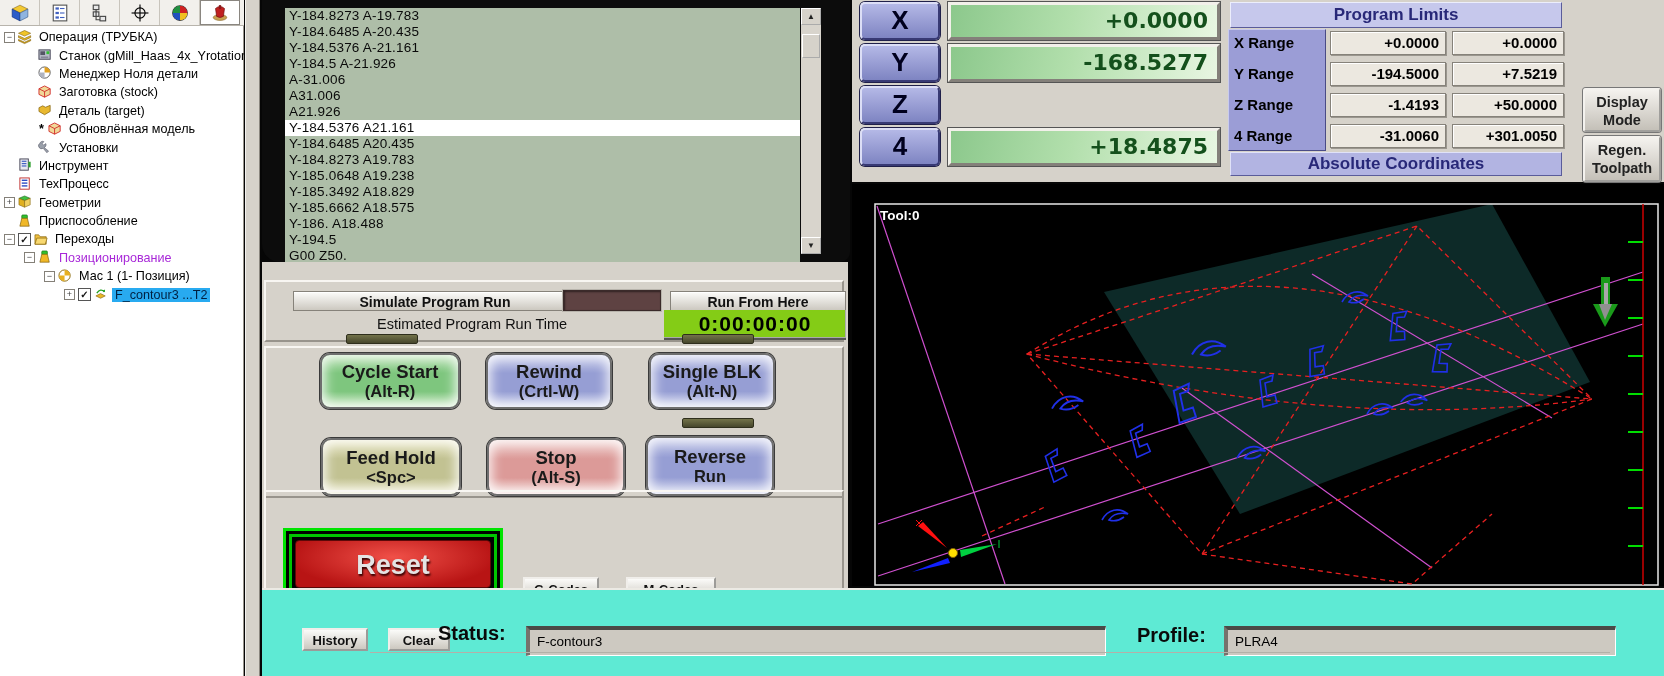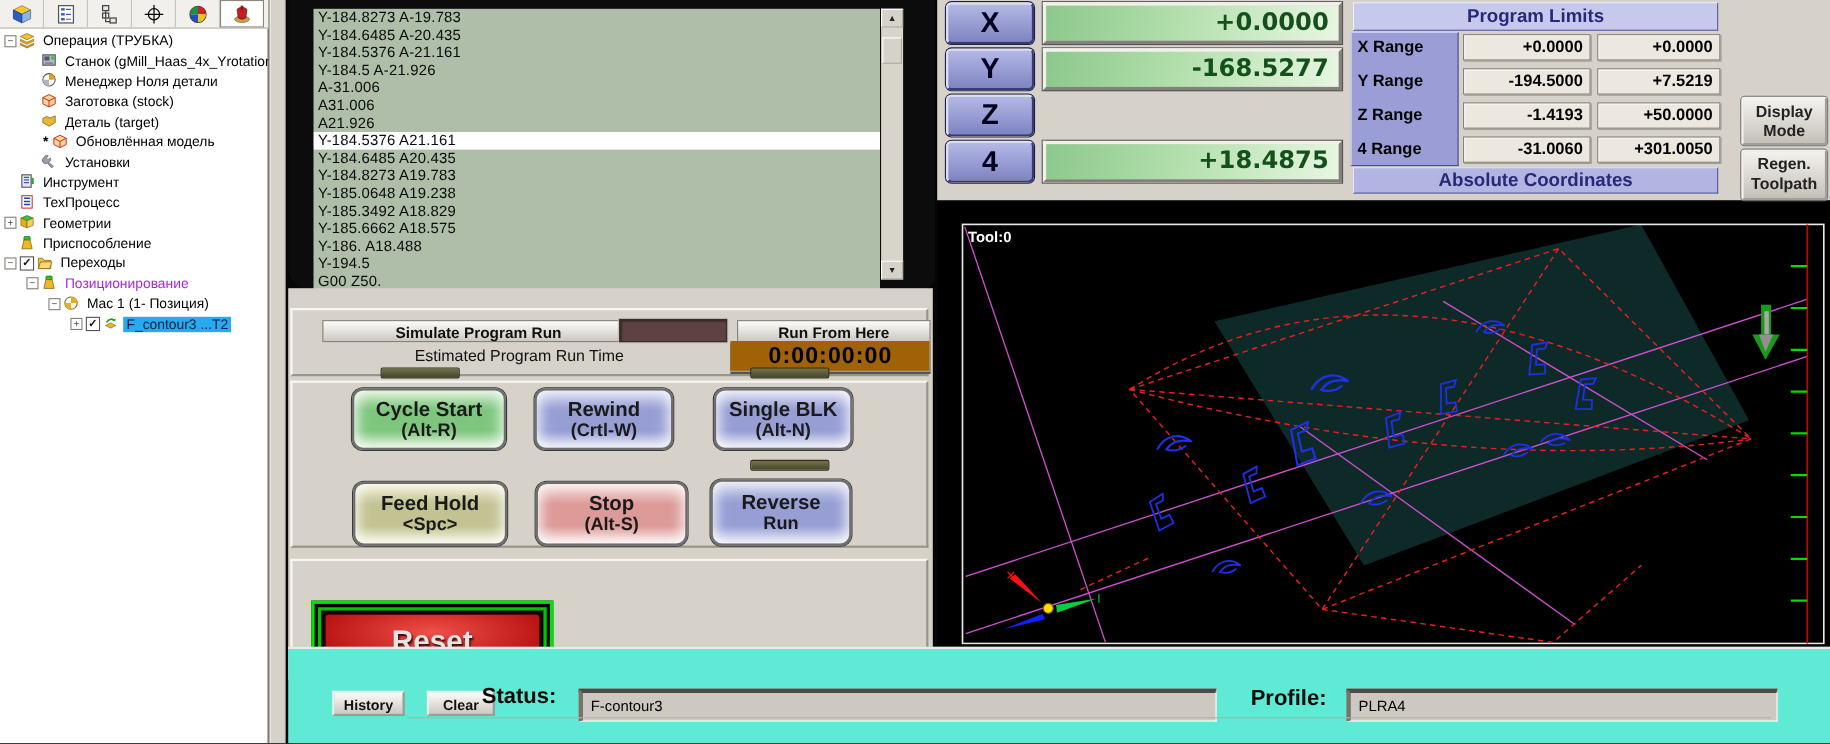--- a/index.html
+++ b/index.html
@@ -40,34 +40,34 @@
   #run-panel{position:absolute;left:262px;top:262px;width:586px;height:356px;background:#d6d2ca;}
   .raised{border:2px solid;border-color:#f8f6f2 #98948c #98948c #f8f6f2;}
   #sim-section{position:absolute;left:2px;top:18px;width:580px;height:62px;background:#d6d2ca;}
   .flatbtn{position:absolute;background:linear-gradient(#fcfcfa,#ccc8c0);border:1px solid #86827a;
     box-shadow:inset 0 1px 0 #fff;font-weight:bold;font-size:14px;color:#111;text-align:center;}
   #btn-simulate{left:27px;top:9px;width:284px;height:20px;line-height:18px;}
   #progress-bar{position:absolute;left:297px;top:8px;width:98px;height:21px;background:#5e4242;
     border:1px solid #3a2a2a;box-shadow:inset 1px 1px 2px rgba(0,0,0,.5), 0 0 0 1px #b8b4ac;}
   #btn-runfrom{left:404px;top:9px;width:176px;height:20px;line-height:18px;}
   #est-label{position:absolute;left:111px;top:34px;font-size:14.5px;color:#111;}
-  #est-timer{position:absolute;left:398px;top:28px;width:182px;height:28px;background:#a16207;
+  #est-timer{position:absolute;left:398px;top:28px;width:182px;height:28px;background:#84cc16;
     box-shadow:inset -1px -1px 0 #aaa, 0 2px 0 #555;font-size:21px;font-weight:bold;color:#000;
     text-align:center;line-height:28px;letter-spacing:1px;}
   #cycle-group{position:absolute;left:2px;top:84px;width:580px;height:152px;}
   .led{position:absolute;width:72px;height:10px;border-radius:2px;border:1px solid #2e2e1c;
     background:linear-gradient(#73734a,#46462c);z-index:3;}
   .glow{position:absolute;border-radius:10px;border:2px solid #6e6e6e;box-shadow:0 0 0 1px #3a3a3a,inset 0 0 12px 3px rgba(255,255,255,.85);
     display:flex;flex-direction:column;align-items:center;justify-content:center;font-weight:bold;color:#1a1a1a;}
   .glow .l1{font-size:18.5px;line-height:20px;} .glow .l2{font-size:16.5px;line-height:18px;}
   .g-green{background:linear-gradient(180deg,#bfe4ba,#7ec67e 35%,#7ec67e 70%,#cdeac6);}
   .g-blue{background:linear-gradient(180deg,#ccd0ec,#969ed4 35%,#969ed4 70%,#d6daf0);text-align:right;}
   .g-olive{background:linear-gradient(180deg,#eceacc,#c2c292 35%,#c2c292 70%,#f0eed6);}
   .g-red{background:linear-gradient(180deg,#f2d6d4,#dc9a98 35%,#dc9a98 70%,#f6e2e0);}
-  #reset-group{position:absolute;left:2px;top:246px;width:580px;height:114px;}
+  #reset-group{position:absolute;left:2px;top:228px;width:580px;height:114px;}
   #reset-frame{position:absolute;left:17px;top:36px;width:220px;height:72px;background:#000;
     border:3px solid #00e400;box-shadow:inset 0 0 0 3px #000, inset 0 0 0 6px #00c400;}
   #reset-btn{position:absolute;left:9px;top:9px;right:9px;bottom:9px;background:radial-gradient(ellipse at 50% 35%,#f05048,#b81414 75%);
     border:1px solid #5a0808;border-radius:4px;color:#e4e4e4;font-size:27px;font-weight:bold;
     text-align:center;text-shadow:1px 2px 2px #300;line-height:48px;}
   .smallbtn{position:absolute;background:linear-gradient(#fbfbf9,#ccc8c0);border:2px outset #f0eeea;
     font-weight:bold;font-size:13px;color:#111;text-align:center;}
   #btn-gcodes{left:257px;top:85px;width:76px;height:23px;line-height:19px;}
   #btn-mcodes{left:360px;top:85px;width:90px;height:23px;line-height:19px;}
   

